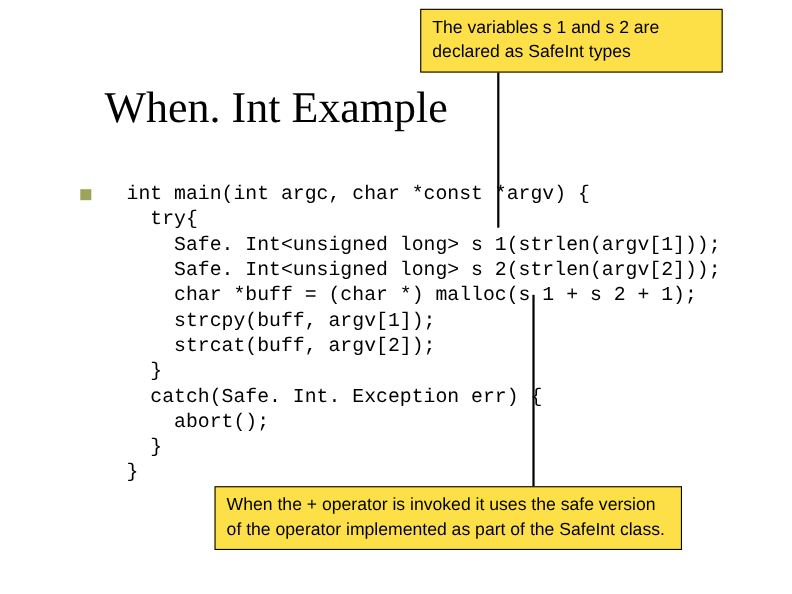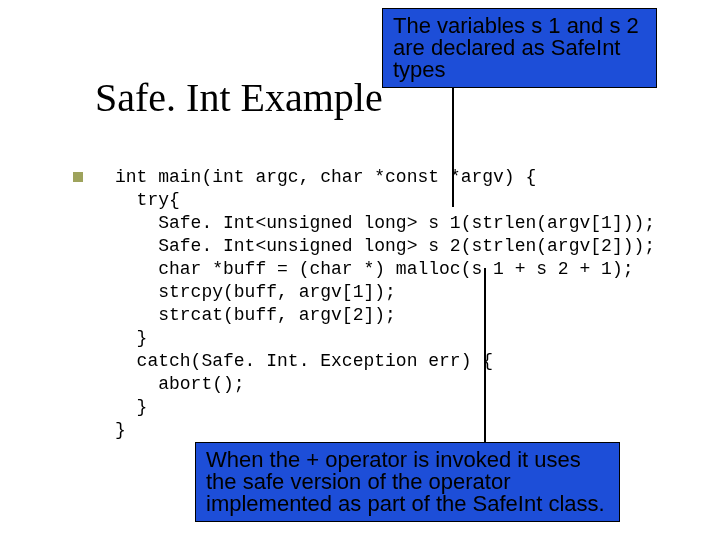--- a/index.html
+++ b/index.html
@@ -30,24 +30,24 @@
     left: 115px;
     top: 166px;
     font-family: "Courier New", Courier, monospace;
     font-size: 18px;
     line-height: 23px;
     white-space: pre;
     color: #000000;
   }
   .callout {
     position: absolute;
-    background: #1d4ed8;
+    background: #fde047;
     border: 1.5px solid #000;
     font-family: Arial, Helvetica, sans-serif;
-    font-size: 22px;
+    font-size: 16px;
     line-height: 22px;
     padding: 6px 10px;
     box-sizing: border-box;
   }
   .callout-top {
     left: 382px;
     top: 8px;
     width: 275px;
   }
   .callout-bottom {
@@ -80,21 +80,21 @@
     width: 10px;
     height: 10px;
     background: #9ea35c;
   }
 </style>
 </head>
 <body>
 
 <div class="slide">
 
-  <div class="title">Safe. Int Example</div>
+  <div class="title">When. Int Example</div>
 
   <div class="bullet"></div>
 
   <div class="code">int main(int argc, char *const *argv) {
   try{
     Safe. Int&lt;unsigned long&gt; s 1(strlen(argv[1]));
     Safe. Int&lt;unsigned long&gt; s 2(strlen(argv[2]));
     char *buff = (char *) malloc(s 1 + s 2 + 1);
     strcpy(buff, argv[1]);
     strcat(buff, argv[2]);

